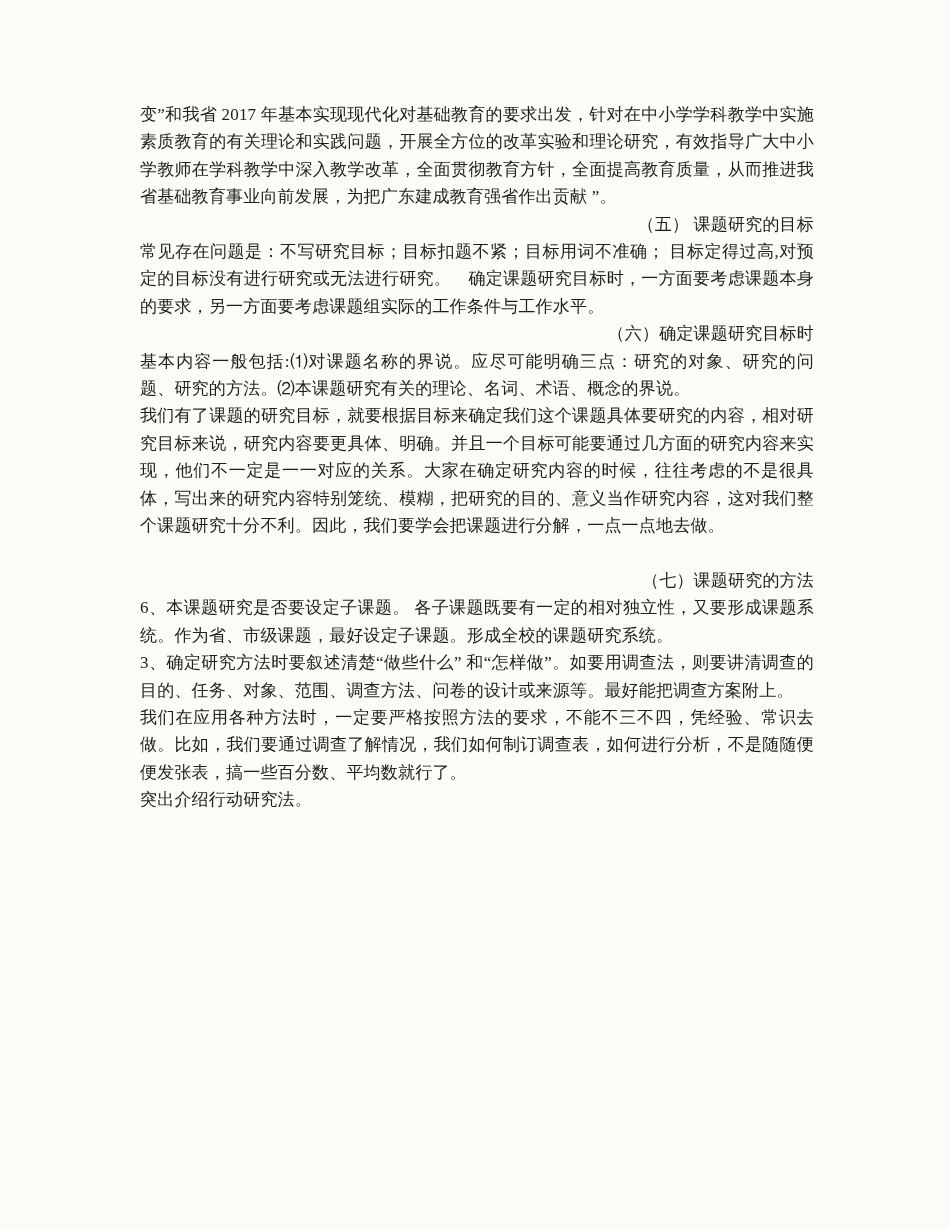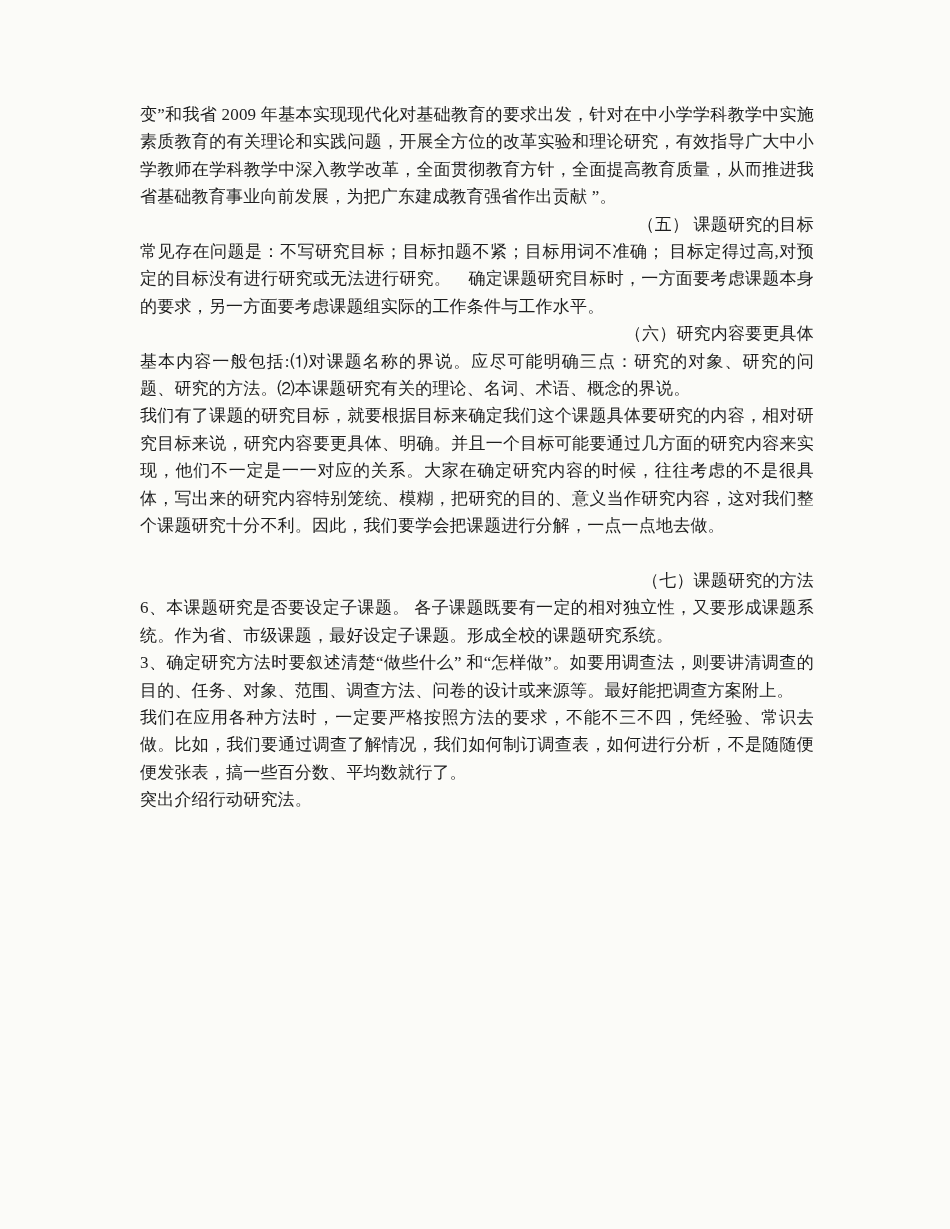--- a/index.html
+++ b/index.html
@@ -30,24 +30,24 @@
   }
   .content p { margin: 0; padding: 0; }
   .content p.blank { height: 27.4px; }
   .content p.heading { text-align: right; }
 </style>
 </head>
 <body>
 
 <div class="page">
   <div class="content">
-      <p class="paragraph">变”和我省 2009 年基本实现现代化对基础教育的要求出发，针对在中小学学科教学中实施素质教育的有关理论和实践问题，开展全方位的改革实验和理论研究，有效指导广大中小学教师在学科教学中深入教学改革，全面贯彻教育方针，全面提高教育质量，从而推进我省基础教育事业向前发展，为把广东建成教育强省作出贡献 ”。</p>
+      <p class="paragraph">变”和我省 2017 年基本实现现代化对基础教育的要求出发，针对在中小学学科教学中实施素质教育的有关理论和实践问题，开展全方位的改革实验和理论研究，有效指导广大中小学教师在学科教学中深入教学改革，全面贯彻教育方针，全面提高教育质量，从而推进我省基础教育事业向前发展，为把广东建成教育强省作出贡献 ”。</p>
       <p class="heading">（五） 课题研究的目标</p>
       <p class="paragraph">常见存在问题是：不写研究目标；目标扣题不紧；目标用词不准确； 目标定得过高,对预定的目标没有进行研究或无法进行研究。　确定课题研究目标时，一方面要考虑课题本身的要求，另一方面要考虑课题组实际的工作条件与工作水平。</p>
-      <p class="heading">（六）研究内容要更具体</p>
+      <p class="heading">（六）确定课题研究目标时</p>
       <p class="paragraph">基本内容一般包括:⑴对课题名称的界说。应尽可能明确三点：研究的对象、研究的问题、研究的方法。⑵本课题研究有关的理论、名词、术语、概念的界说。</p>
       <p class="paragraph">我们有了课题的研究目标，就要根据目标来确定我们这个课题具体要研究的内容，相对研究目标来说，研究内容要更具体、明确。并且一个目标可能要通过几方面的研究内容来实现，他们不一定是一一对应的关系。大家在确定研究内容的时候，往往考虑的不是很具体，写出来的研究内容特别笼统、模糊，把研究的目的、意义当作研究内容，这对我们整个课题研究十分不利。因此，我们要学会把课题进行分解，一点一点地去做。</p>
       <p class="blank"></p>
       <p class="heading">（七）课题研究的方法</p>
       <p class="paragraph">6、本课题研究是否要设定子课题。 各子课题既要有一定的相对独立性，又要形成课题系统。作为省、市级课题，最好设定子课题。形成全校的课题研究系统。</p>
       <p class="paragraph">3、确定研究方法时要叙述清楚“做些什么” 和“怎样做”。如要用调查法，则要讲清调查的目的、任务、对象、范围、调查方法、问卷的设计或来源等。最好能把调查方案附上。</p>
       <p class="paragraph">我们在应用各种方法时，一定要严格按照方法的要求，不能不三不四，凭经验、常识去做。比如，我们要通过调查了解情况，我们如何制订调查表，如何进行分析，不是随随便便发张表，搞一些百分数、平均数就行了。</p>
       <p class="paragraph">突出介绍行动研究法。</p>
     </div>
 </div>

